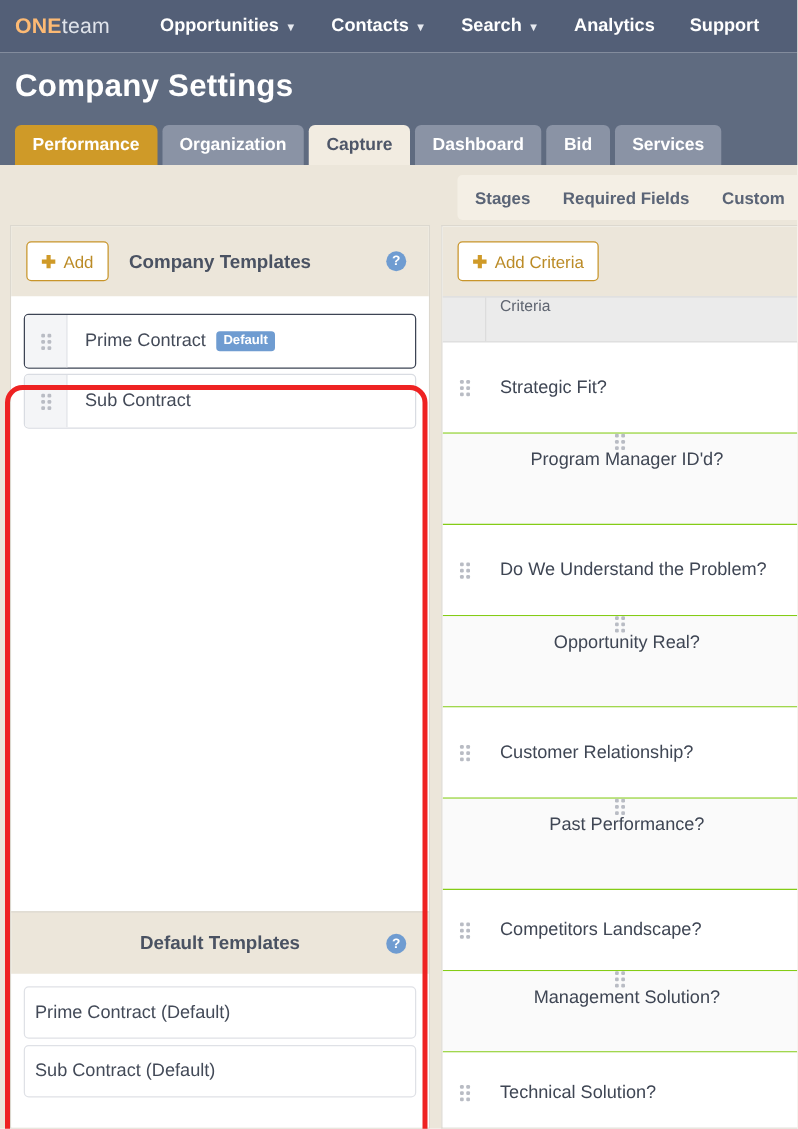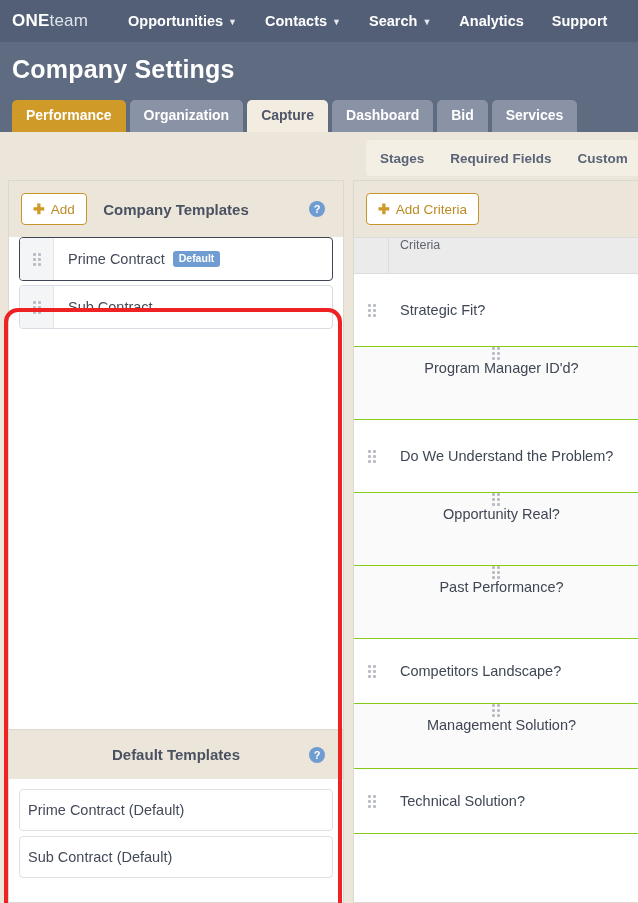--- a/index.html
+++ b/index.html
@@ -25,21 +25,21 @@
     align-items: center;
     padding-left: 12px;
     gap: 0;
   }
   #brand {
     font-size: 17px;
     letter-spacing: .2px;
     margin-right: 26px;
     white-space: nowrap;
   }
-  #brand .one { color: #ffffff; font-weight: bold; }
+  #brand .one { color: #fdba74; font-weight: bold; }
   #brand .team { color: #dfe3ea; font-weight: normal; }
 
   .nav-item {
     color: #ffffff;
     font-size: 14.5px;
     font-weight: bold;
     padding: 0 14px;
     white-space: nowrap;
     display: flex;
     align-items: center;
@@ -194,21 +194,21 @@
     justify-content: center;
     cursor: pointer;
     flex: none;
     line-height: 1;
   }
   #left-help { position: absolute; right: 18px; top: 20px; }
 
   #template-list {
     flex: 1;
     background: #ffffff;
-    padding: 0 10px;
+    padding: 14px 10px;
     overflow: hidden;
   }
   .tpl-row {
     display: flex;
     align-items: stretch;
     height: 44px;
     border: 1px solid #d9dce2;
     border-radius: 4px;
     background: #ffffff;
     margin-bottom: 4px;
@@ -531,20 +531,33 @@
                 <i></i>
                 <i></i>
                 <i></i>
                 <i></i>
                 <i></i>
                 <i></i>
               </span>
             </div>
             <div class="crit-label">Opportunity Real?</div>
           </div>
+          <div class="crit-row" style="height: 73px;">
+            <div class="crit-drag">
+              <span class="dots">
+                <i></i>
+                <i></i>
+                <i></i>
+                <i></i>
+                <i></i>
+                <i></i>
+              </span>
+            </div>
+            <div class="crit-label">Customer Relationship?</div>
+          </div>
           <div class="crit-row alt" style="height: 73px;">
             <div class="crit-drag">
               <span class="dots">
                 <i></i>
                 <i></i>
                 <i></i>
                 <i></i>
                 <i></i>
                 <i></i>
               </span>

